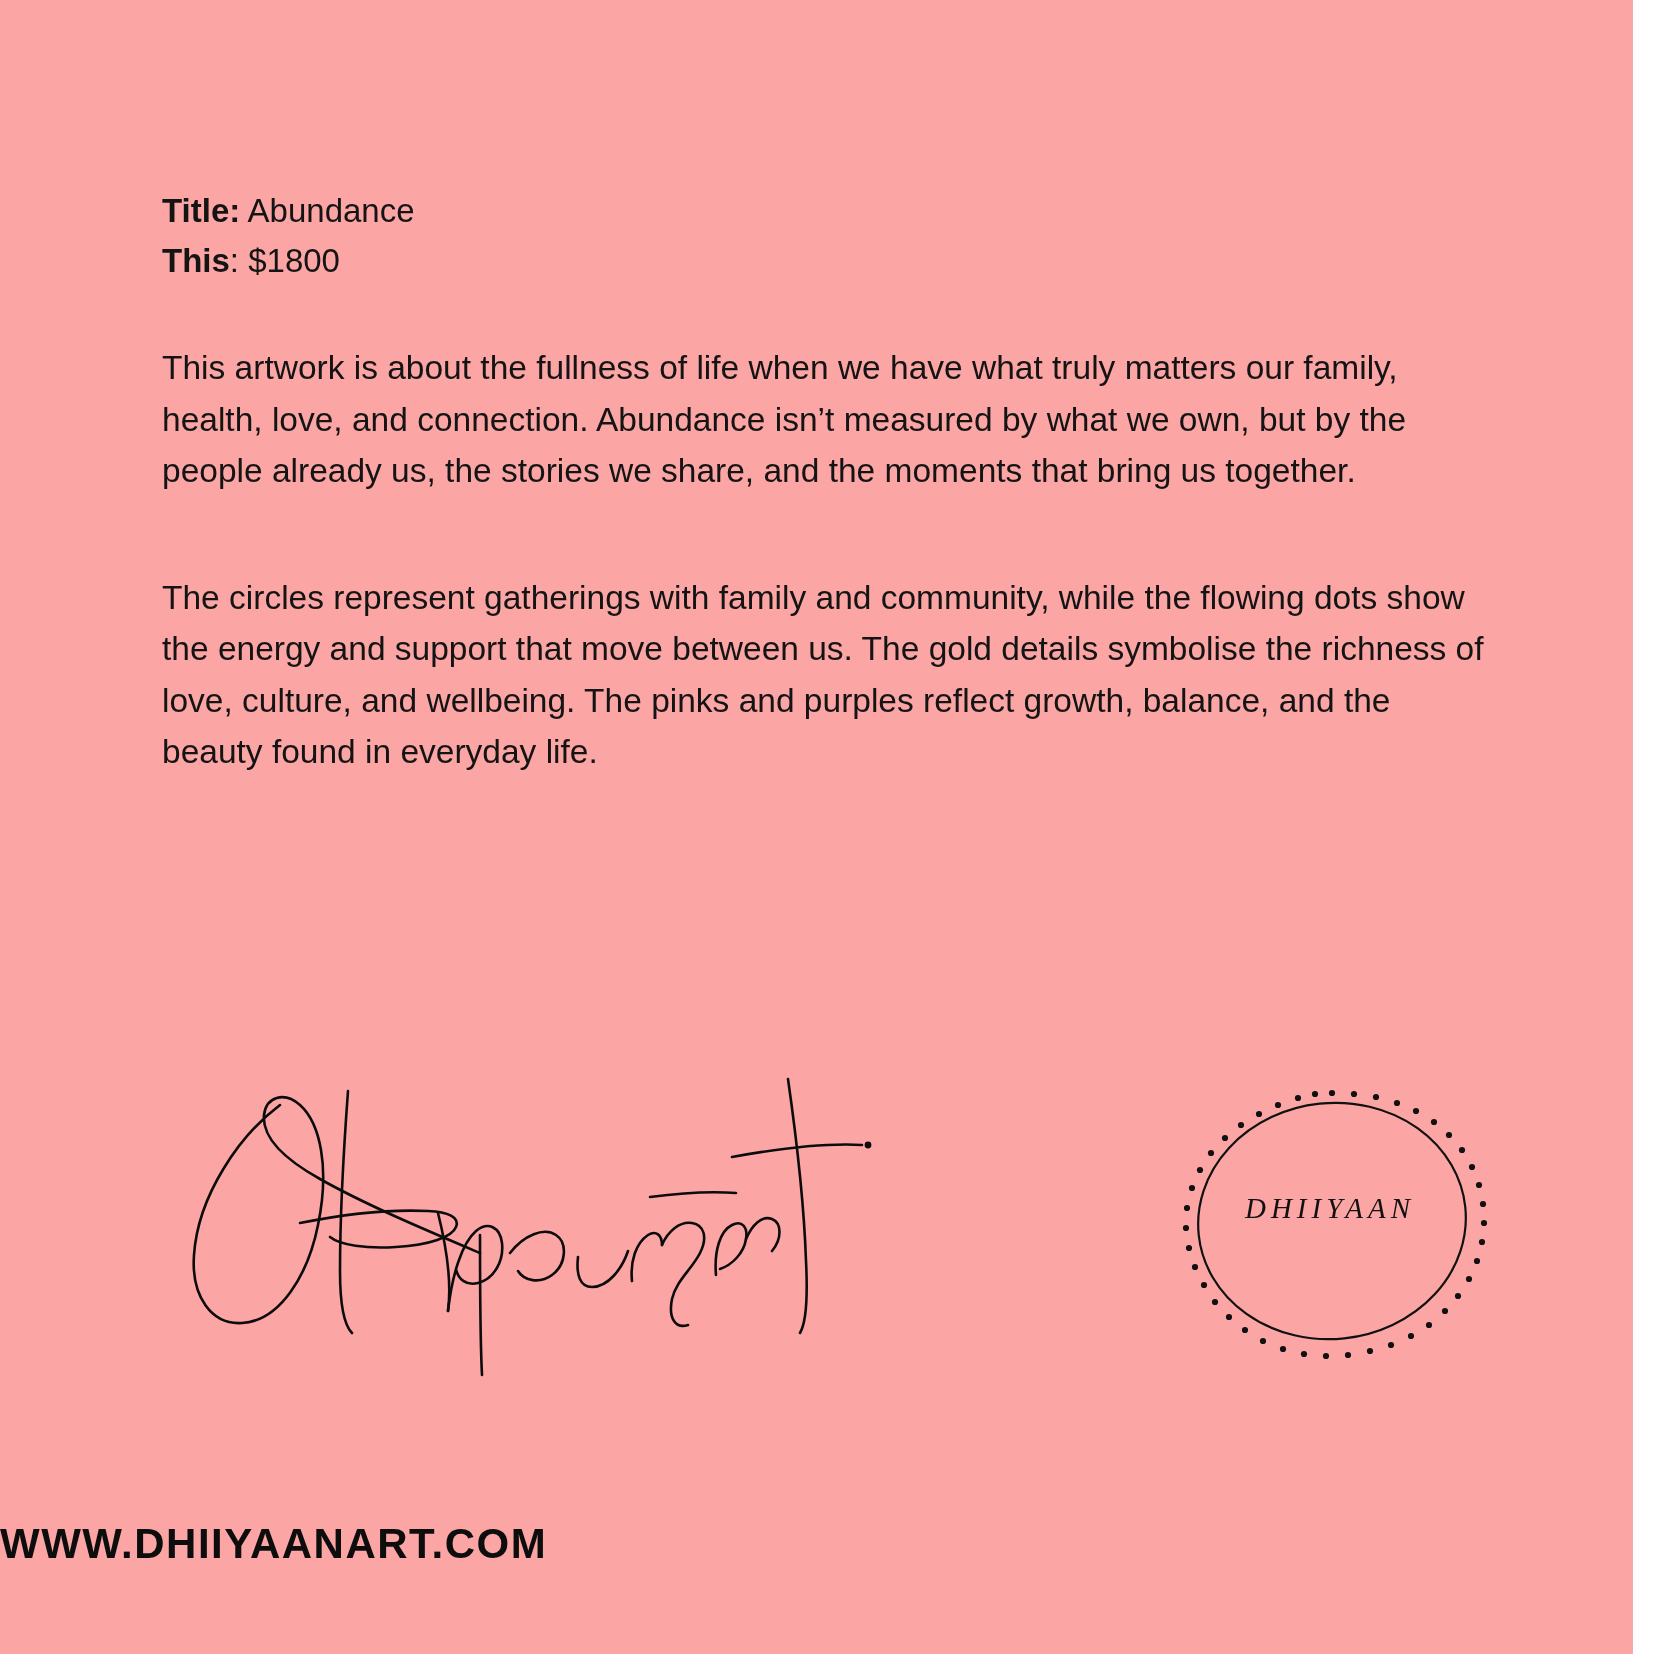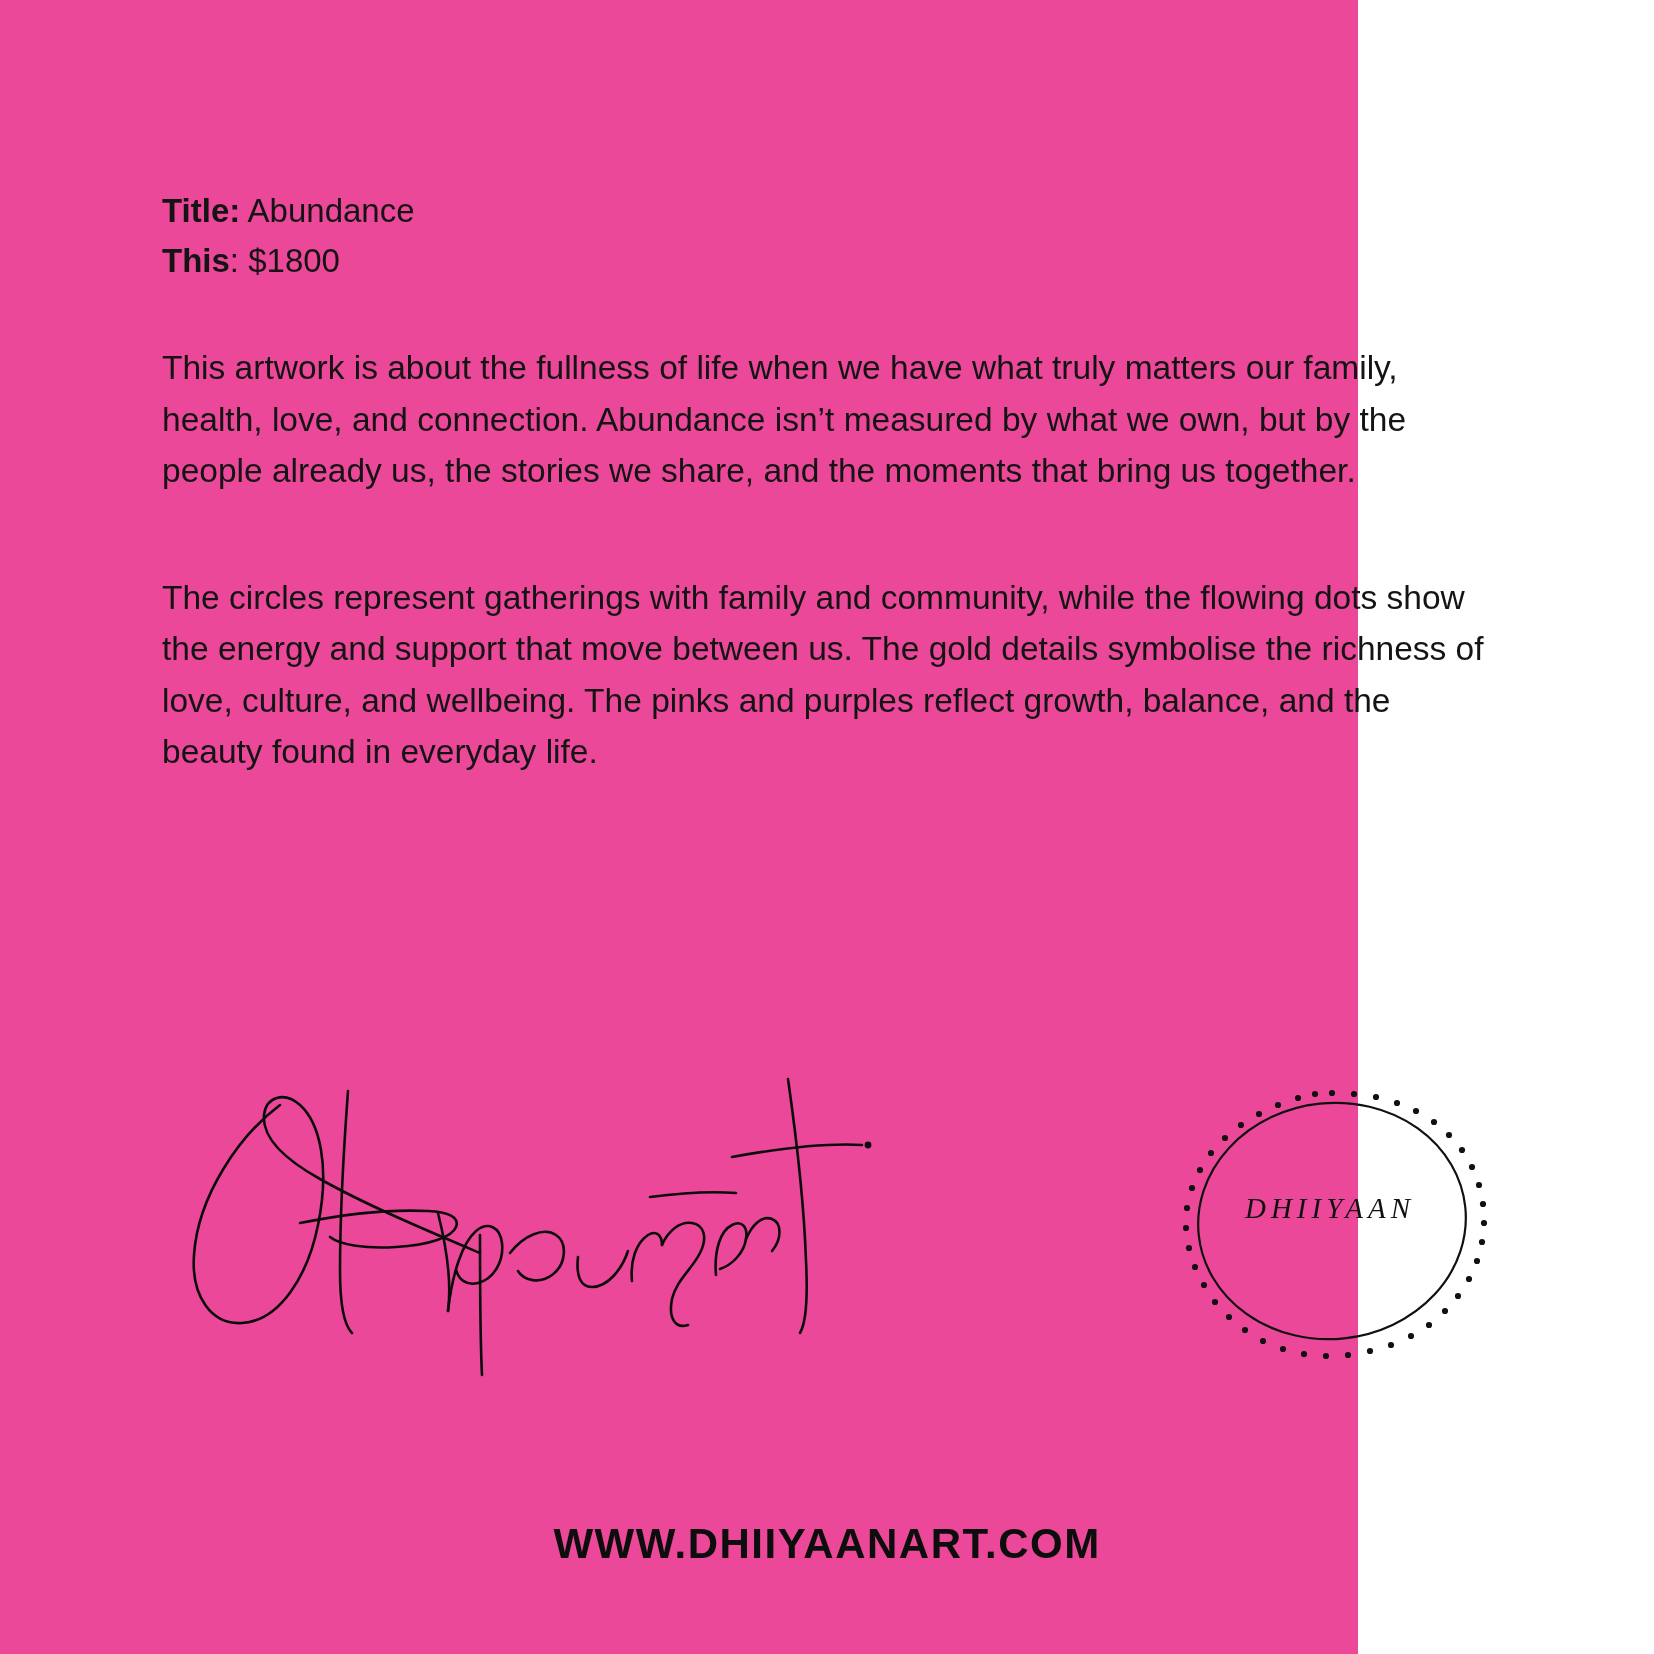--- a/index.html
+++ b/index.html
@@ -12,23 +12,23 @@
     height: 1654px;
     font-family: "Liberation Sans", sans-serif;
     color: #111111;
     position: relative;
     overflow: hidden;
   }
   .page {
     position: absolute;
     left: 0;
     top: 0;
-    width: 1358px;
+    width: 1633px;
     height: 1654px;
-    background: #ec4899;
+    background: #fca5a5;
   }
   .content {
     position: absolute;
     left: 162px;
     top: 186px;
     width: 1330px;
   }
   .meta {
     font-size: 33px;
     line-height: 1.52;
@@ -86,21 +86,21 @@
   .stamp-text .l2 {
     display: block;
     font-size: 28px;
     letter-spacing: 5px;
   }
   .footer {
     position: absolute;
     left: 0;
     top: 1520px;
     width: 1654px;
-    text-align: center;
+    text-align: left;
     font-size: 42px;
     font-weight: bold;
     letter-spacing: 1.5px;
     color: #0d0d0d;
   }
 </style>
 </head>
 <body>
 
 <div class="page">

